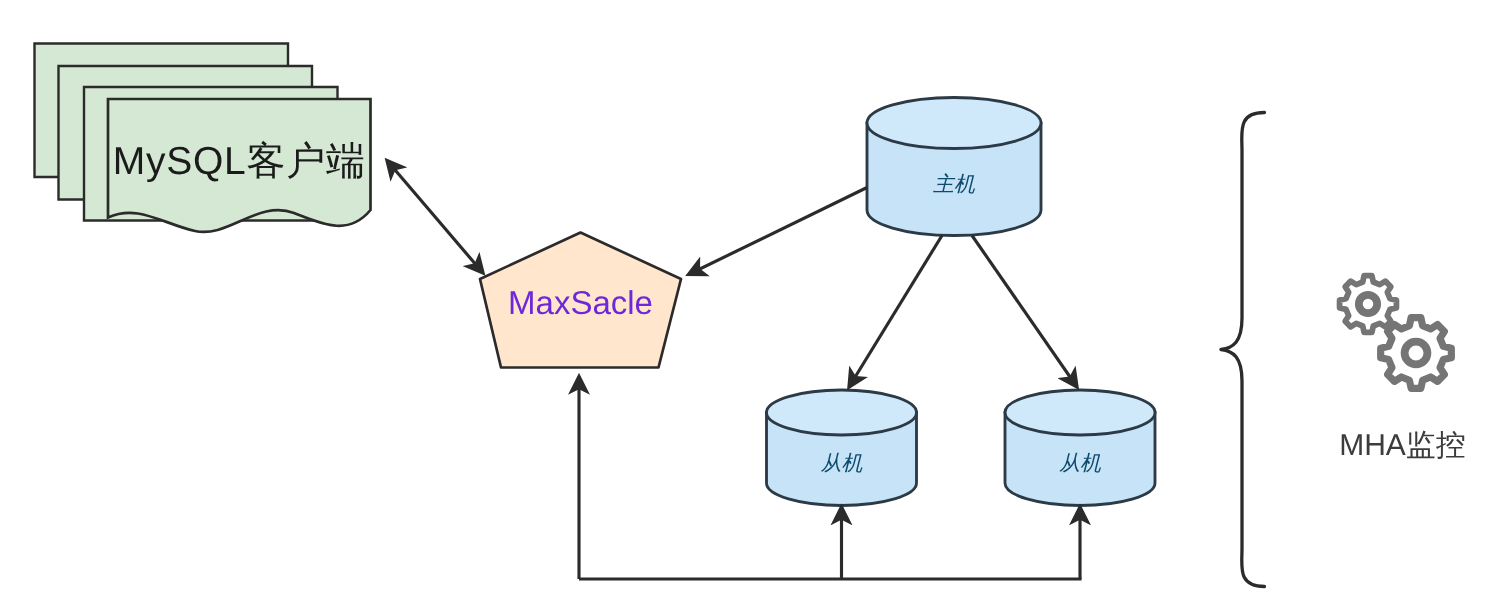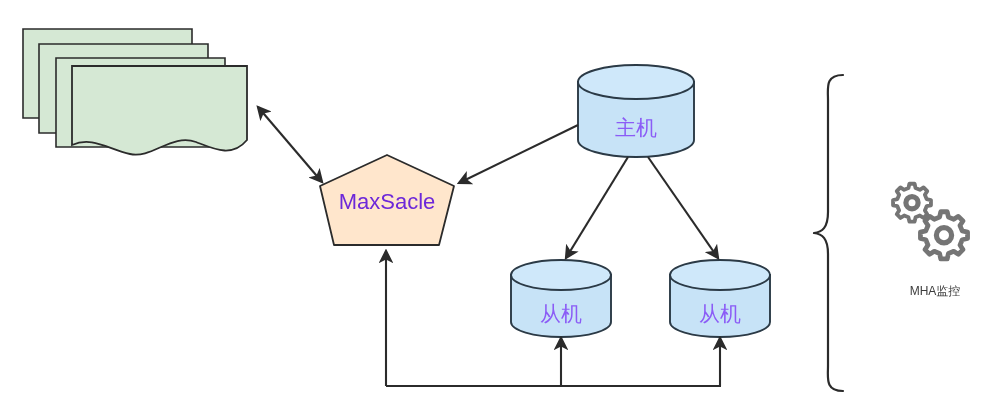--- a/index.html
+++ b/index.html
@@ -33,26 +33,27 @@
   .label-client {
     color: #1b1b1b;
     font-size: 26px;
     letter-spacing: 0.5px;
   }
   .label-pentagon {
     color: #6d28d9;
     font-size: 22px;
   }
   .label-db {
-    color: #8b5cf6;
-    font-size: 21px;
+    color: #0c4a6e;
+    font-size: 14px;
+    font-style: italic;
   }
   .label-mha {
     color: #3c3c3c;
-    font-size: 12px;
+    font-size: 20px;
   }
 </style>
 </head>
 <body>
 
 <div id="canvas">
 
   <svg id="diagram-svg" viewBox="0 0 1008 410" xmlns="http://www.w3.org/2000/svg">
 
     <defs>
@@ -143,20 +144,21 @@
                  L -10.6 21.0 L -15.6 24.2 L -20.6 19.2 L -17.4 14.2
                  L -19.8 8.4 L -25.6 7.1 L -25.6 0.1 L -19.8 -1.2
                  L -17.4 -7.0 L -20.6 -12.0 L -15.6 -17.0 L -10.6 -13.8
                  L -4.8 -16.2 Z" transform="scale(0.92)"></path>
         <circle cx="0" cy="3.3" r="7.6"></circle>
       </g>
     </g>
 
   </svg>
 
+  <div class="node-label label-client" style="left: 72px; top: 90px; width: 175px;">MySQL客户端</div>
 
   <div class="node-label label-pentagon" style="left: 320px; top: 189px; width: 134px;">MaxSacle</div>
 
   <div class="node-label label-db" style="left: 578px; top: 114px; width: 116px;">主机</div>
 
   <div class="node-label label-db" style="left: 511px; top: 300px; width: 100px;">从机</div>
 
   <div class="node-label label-db" style="left: 670px; top: 300px; width: 100px;">从机</div>
 
   <div class="node-label label-mha" style="left: 865px; top: 283px; width: 140px;">MHA监控</div>

